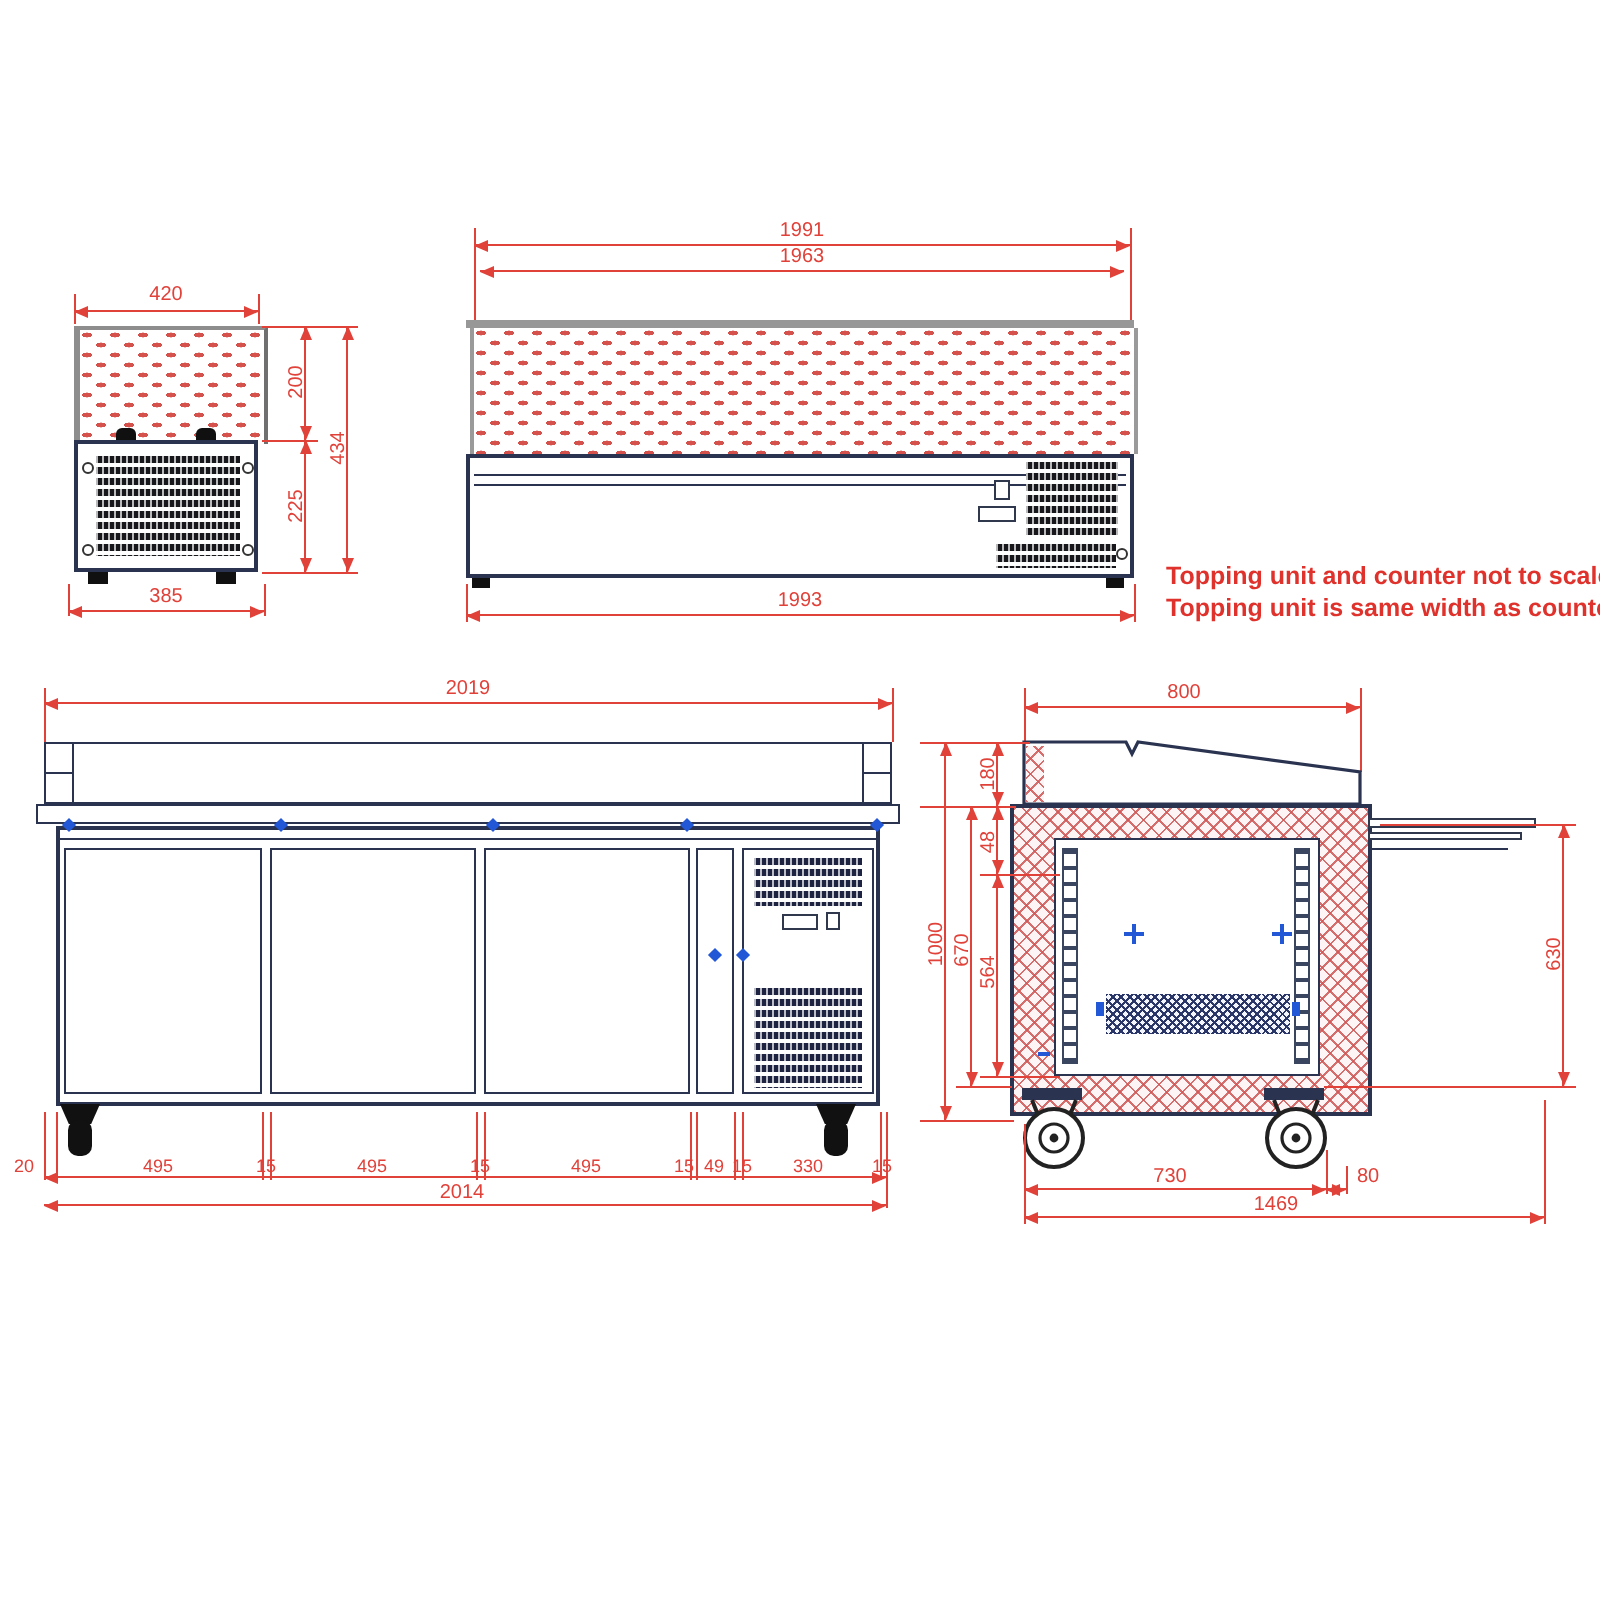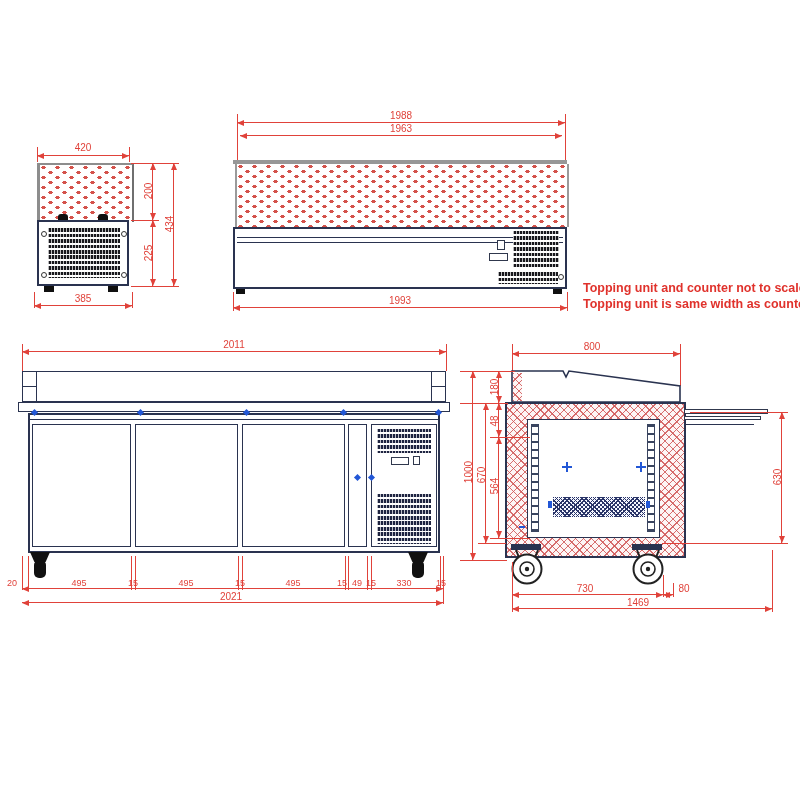--- a/index.html
+++ b/index.html
@@ -91,21 +91,21 @@
     <div class="dimv" style="left:152px;top:220px;height:66px;"></div>
     <span class="dlab v" style="left:149px;top:253px;">225</span>
     <div class="dimv" style="left:173px;top:163px;height:123px;"></div>
     <span class="dlab v" style="left:170px;top:224px;">434</span>
   </div>
 
   <div class="grp">
     <div class="rlv" style="left:237px;top:114px;height:48px;"></div>
     <div class="rlv" style="left:565px;top:114px;height:48px;"></div>
     <div class="dimh" style="left:237px;top:122px;width:328px;"></div>
-    <span class="dlab" style="left:401px;top:111px;">1988</span>
+    <span class="dlab" style="left:401px;top:111px;">1991</span>
     <div class="dimh" style="left:240px;top:135px;width:322px;"></div>
     <span class="dlab" style="left:401px;top:124px;">1963</span>
     <div class="gray" style="position:absolute;left:233px;top:160px;width:334px;height:4px;"></div>
     <div class="hatch-dash" style="position:absolute;left:235px;top:164px;width:330px;height:63px;border-left:2px solid #9a9a9a;border-right:2px solid #9a9a9a;"></div>
     <div class="box hv" style="left:233px;top:227px;width:334px;height:62px;"></div>
     <div class="inkh" style="left:237px;top:237px;width:326px;"></div>
     <div class="inkh" style="left:237px;top:242px;width:326px;"></div>
     <div class="grille" style="left:513px;top:231px;width:46px;height:38px;"></div>
     <div class="tbox" style="left:497px;top:240px;width:8px;height:10px;"></div>
     <div class="tbox" style="left:489px;top:253px;width:19px;height:8px;"></div>
@@ -121,21 +121,21 @@
 
   <div class="note" style="left:583px;top:280px;">
     <div>Topping unit and counter not to scale.</div>
     <div>Topping unit is same width as counter</div>
   </div>
 
   <div class="grp">
     <div class="rlv" style="left:22px;top:344px;height:27px;"></div>
     <div class="rlv" style="left:446px;top:344px;height:27px;"></div>
     <div class="dimh" style="left:22px;top:351px;width:424px;"></div>
-    <span class="dlab" style="left:234px;top:340px;">2011</span>
+    <span class="dlab" style="left:234px;top:340px;">2019</span>
 
     <div class="box" style="left:22px;top:371px;width:424px;height:31px;"></div>
     <div class="inkv" style="left:36px;top:371px;height:31px;"></div>
     <div class="inkh" style="left:22px;top:386px;width:14px;"></div>
     <div class="inkv" style="left:431px;top:371px;height:31px;"></div>
     <div class="inkh" style="left:431px;top:386px;width:15px;"></div>
     <div class="box" style="left:18px;top:402px;width:432px;height:10px;"></div>
 
     <div class="box hv" style="left:28px;top:413px;width:412px;height:140px;"></div>
     <div class="inkh" style="left:30px;top:419px;width:408px;"></div>
@@ -176,21 +176,21 @@
     <span class="dlab sm" style="left:133px;top:579px;">15</span>
     <span class="dlab sm" style="left:186px;top:579px;">495</span>
     <span class="dlab sm" style="left:240px;top:579px;">15</span>
     <span class="dlab sm" style="left:293px;top:579px;">495</span>
     <span class="dlab sm" style="left:342px;top:579px;">15</span>
     <span class="dlab sm" style="left:357px;top:579px;">49</span>
     <span class="dlab sm" style="left:371px;top:579px;">15</span>
     <span class="dlab sm" style="left:404px;top:579px;text-align:right;">330</span>
     <span class="dlab sm" style="left:441px;top:579px;">15</span>
     <div class="dimh" style="left:22px;top:602px;width:421px;"></div>
-    <span class="dlab" style="left:231px;top:592px;">2021</span>
+    <span class="dlab" style="left:231px;top:592px;">2014</span>
   </div>
 
   <div class="grp">
     <div class="rlv" style="left:512px;top:344px;height:27px;"></div>
     <div class="rlv" style="left:680px;top:344px;height:42px;"></div>
     <div class="dimh" style="left:512px;top:353px;width:168px;"></div>
     <span class="dlab" style="left:592px;top:342px;">800</span>
 
     <svg style="position:absolute;left:505px;top:368px;" width="185" height="36" viewBox="0 0 185 36">
       <polygon points="7,3 58,3 61,9 64,3 175,18 175,34 7,34" fill="#ffffff" stroke="#2a3350" stroke-width="1.6"></polygon>

